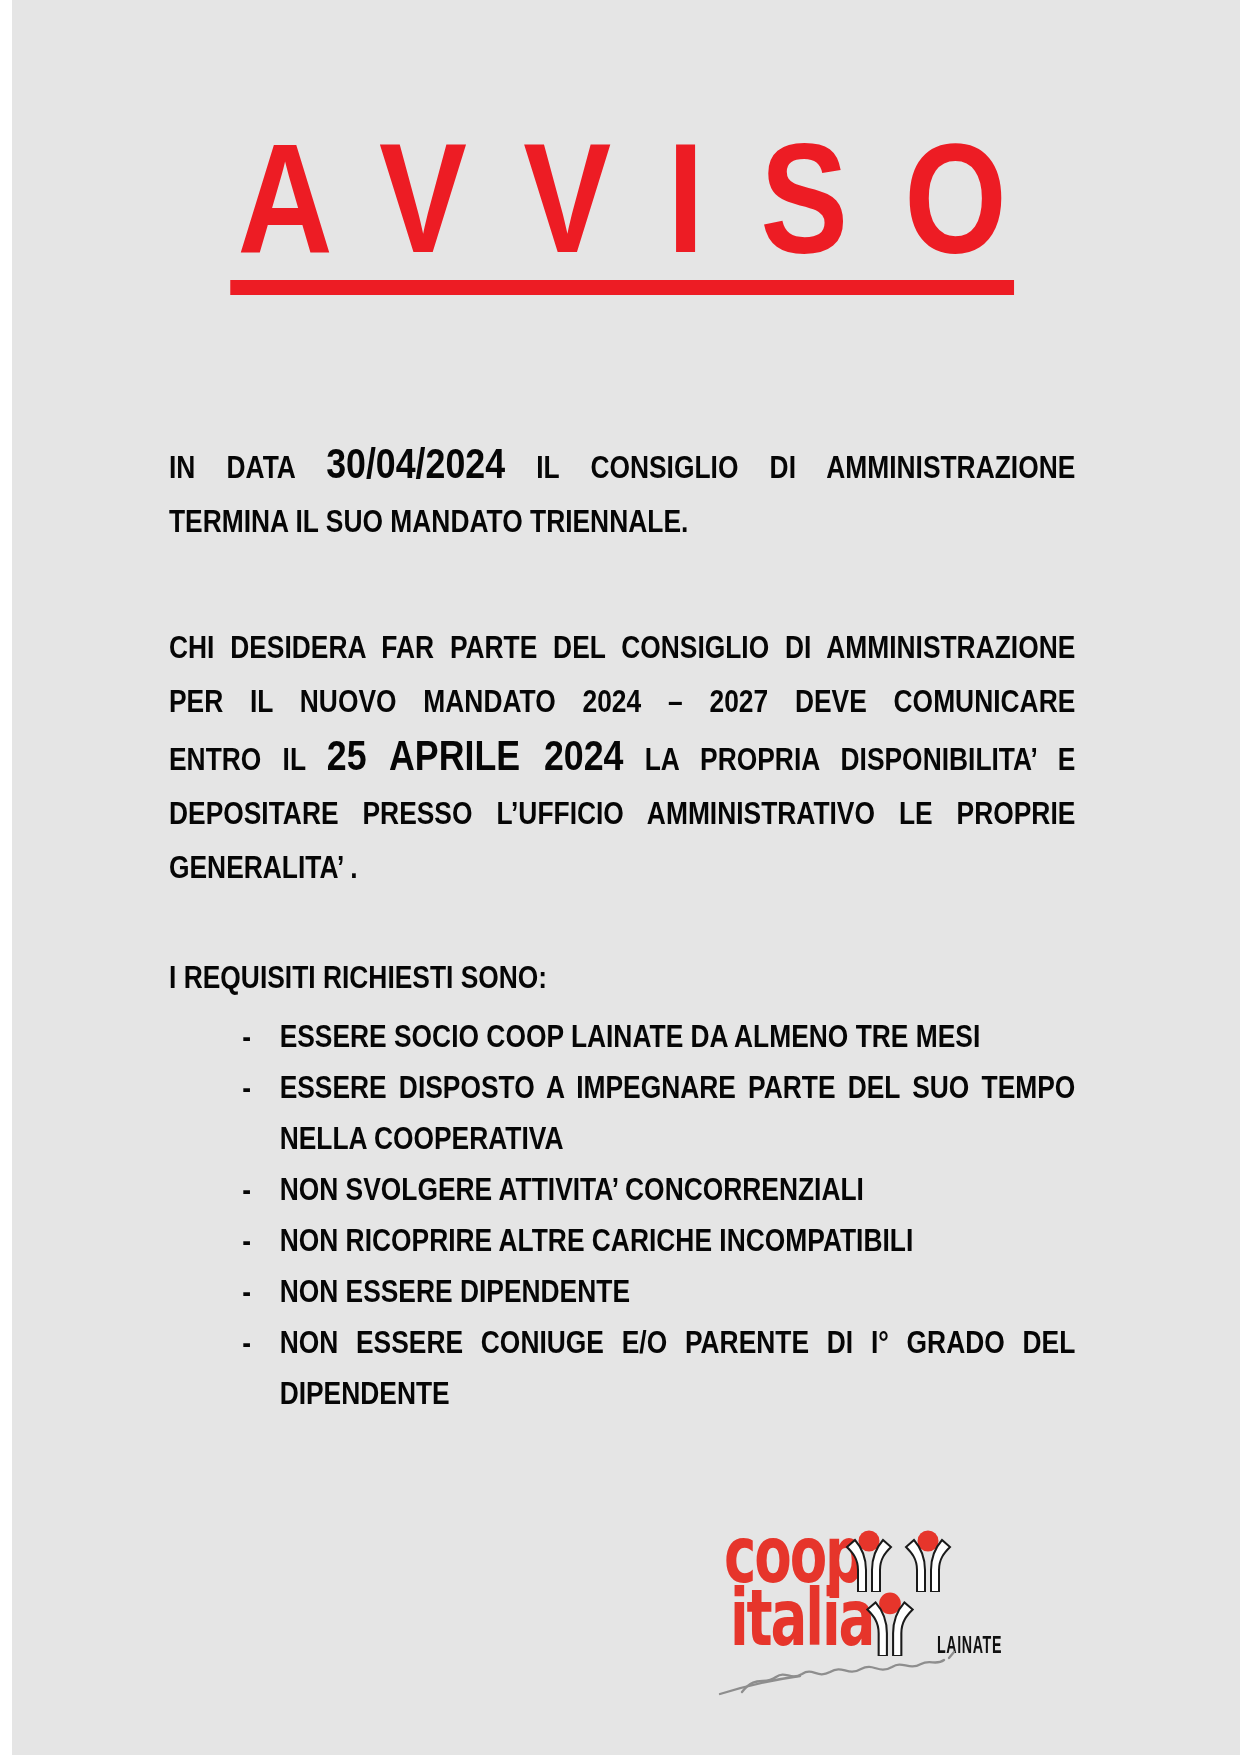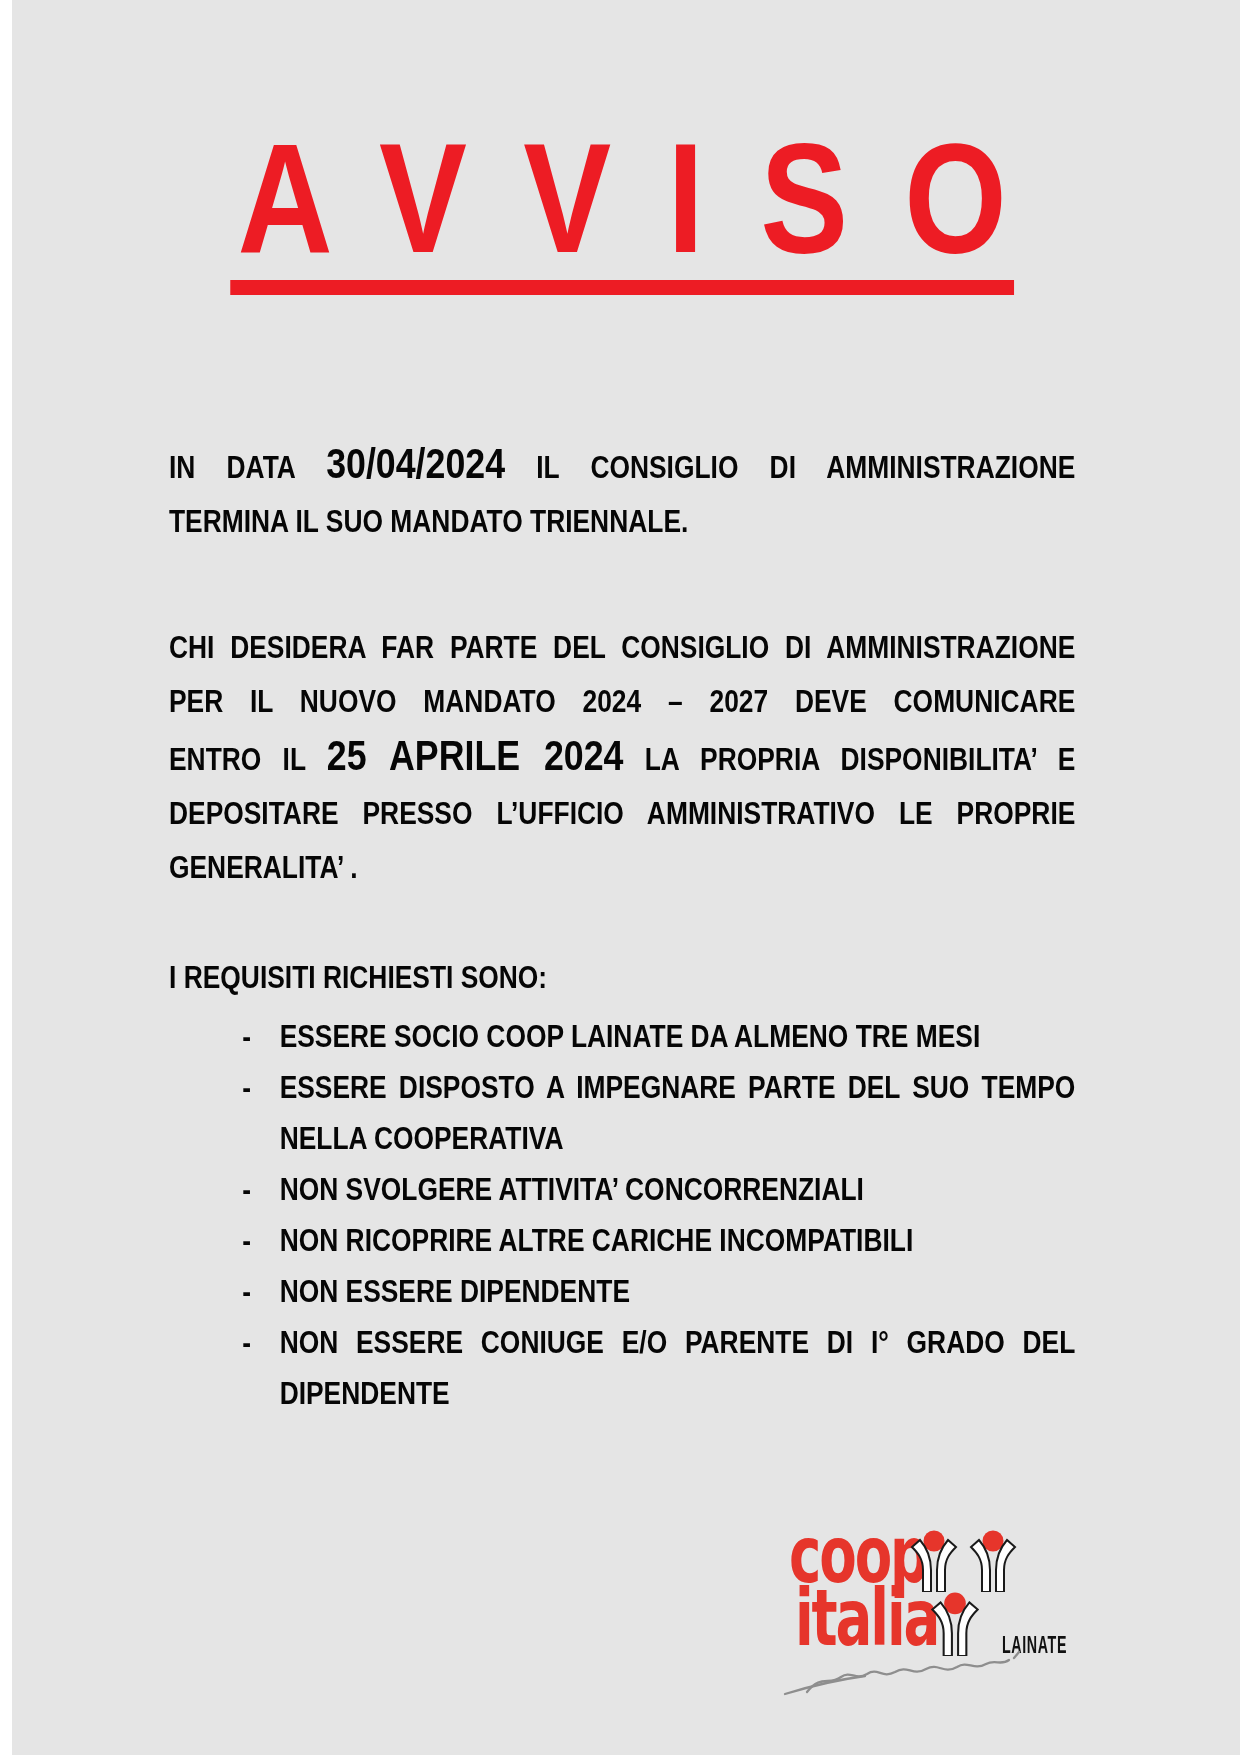--- a/index.html
+++ b/index.html
@@ -52,21 +52,21 @@
   .justify { text-align: justify; text-align-last: justify; }
   .big { font-size: 42px; }
   .req-heading { margin-top: 56px; font-size: 31px; line-height: 54px; }
   .bullets { margin-top: 6px; font-size: 31px; line-height: 51px; }
   .bullet-row { display: flex; padding-left: 86px; }
   .dash { flex: none; width: 44px; display: block; }
   .btext { flex: 1; display: block; }
   .cont { padding-left: 130px; }
 
   
-  .logo { position: absolute; left: 719px; top: 1480px; width: 420px; height: 240px; }
+  .logo { position: absolute; left: 654px; top: 1480px; width: 420px; height: 240px; }
   .logo-word {
     position: absolute;
     color: var(--logo-red);
     font-family: "DejaVu Sans", sans-serif;
     font-weight: 800;
     font-size: 78px;
     line-height: 78px;
     letter-spacing: -3px;
     transform: scaleX(0.70);
     transform-origin: left top;

